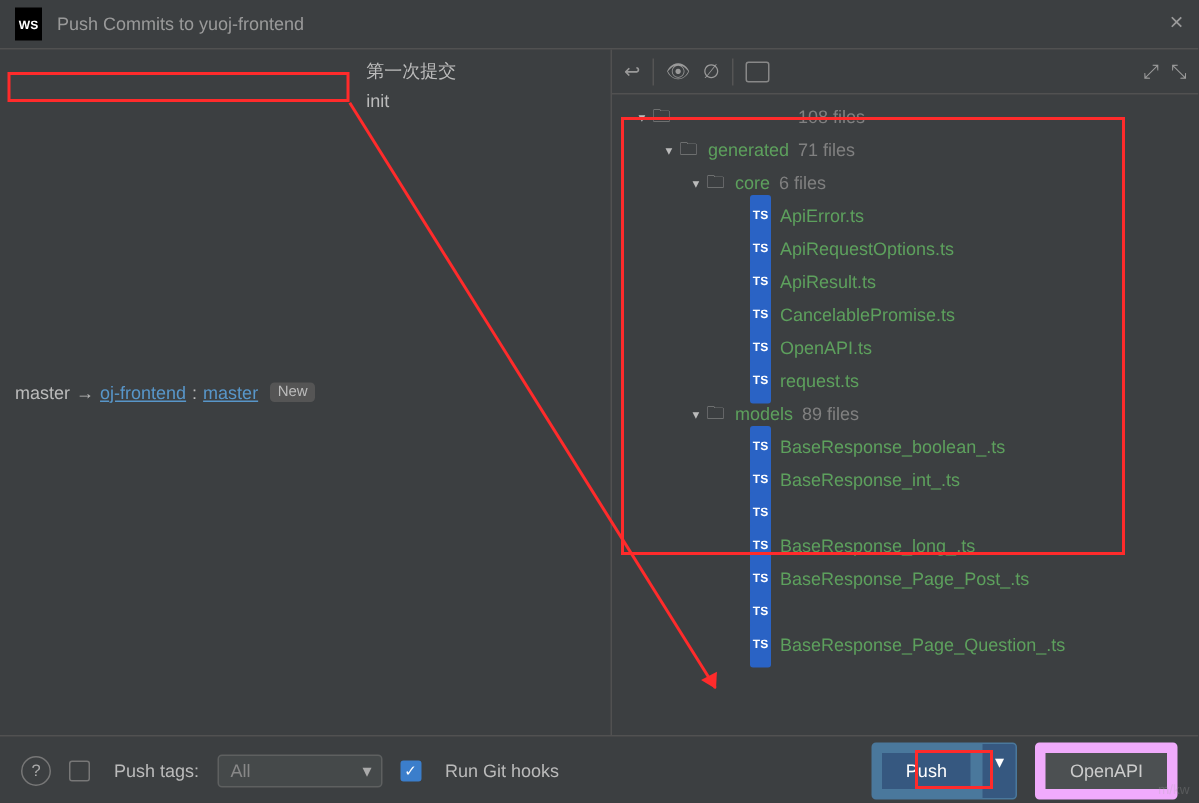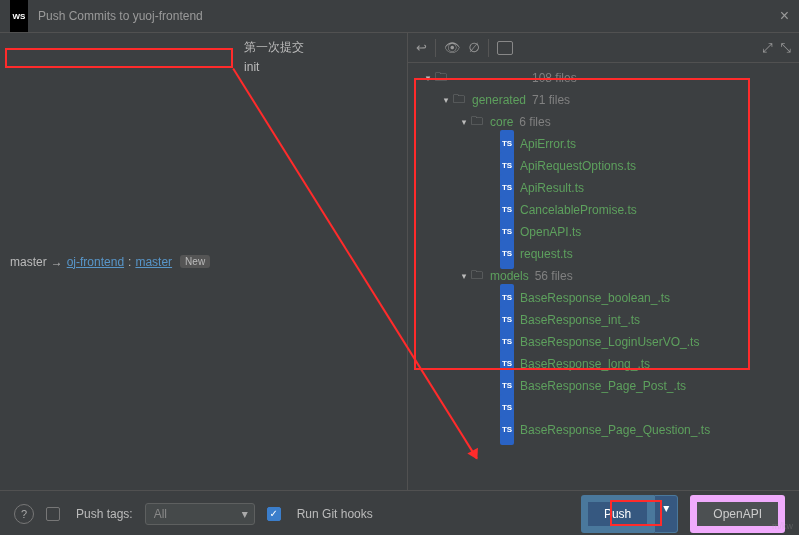--- a/index.html
+++ b/index.html
@@ -1,18 +1,18 @@
 <!DOCTYPE html>
 <html><head>
 <meta charset="utf-8">
 <style>
   * { margin: 0; padding: 0; box-sizing: border-box; font-family: -apple-system, "Segoe UI", sans-serif; }
   body { background: #3c3f41; color: #bbbbbb; font-size: 12px; width: 799px; height: 535px; overflow: hidden; position: relative; }
   .titlebar { height: 32px; display: flex; align-items: center; padding: 0 10px; background: #3c3f41; }
-  .titlebar .logo { width: 18px; height: 32px; background: #000; display: flex; align-items: center; justify-content: center; font-size: 8px; font-weight: bold; color: #fff; margin-right: 10px; }
+  .titlebar .logo { width: 18px; height: 22px; background: #000; display: flex; align-items: center; justify-content: center; font-size: 8px; font-weight: bold; color: #fff; margin-right: 10px; }
   .titlebar .title { color: #9a9a9a; font-size: 12px; flex: 1; }
   .titlebar .close { font-size: 16px; color: #9a9a9a; cursor: pointer; }
   .separator { border-top: 1px solid #515151; }
 
   .content { display: flex; height: calc(100% - 32px - 46px); }
   .left-pane { width: 408px; border-right: 1px solid #515151; display: flex; flex-direction: row; }
   .branch-bar { padding: 6px 10px; display: flex; align-items: center; gap: 4px; }
   .branch-bar .local { color: #bbbbbb; }
   .branch-bar .arrow { color: #bbbbbb; }
   .branch-bar .remote { color: #5896c9; text-decoration: underline; cursor: pointer; }
@@ -149,38 +149,37 @@
             <span class="tree-chevron"></span>
             <span class="tree-icon ts-icon">TS</span>
             <span class="tree-label">request.ts</span>
           </div>
         </div>
 
       <div class="tree-row" style="padding-left:50px">
         <span class="tree-chevron">▾</span>
         <span class="tree-icon folder-icon">🗀</span>
         <span class="tree-label">models</span>
-        <span class="tree-count">56 files</span>
+        <span class="tree-count">89 files</span>
       </div>
 
       <div id="model-files">
           <div class="tree-row" style="padding-left: 80px;">
             <span class="tree-chevron"></span>
             <span class="tree-icon ts-icon">TS</span>
             <span class="tree-label">BaseResponse_boolean_.ts</span>
           </div>
           <div class="tree-row" style="padding-left: 80px;">
             <span class="tree-chevron"></span>
             <span class="tree-icon ts-icon">TS</span>
             <span class="tree-label">BaseResponse_int_.ts</span>
           </div>
           <div class="tree-row" style="padding-left: 80px;">
             <span class="tree-chevron"></span>
             <span class="tree-icon ts-icon">TS</span>
-            <span class="tree-label">BaseResponse_LoginUserVO_.ts</span>
           </div>
           <div class="tree-row" style="padding-left: 80px;">
             <span class="tree-chevron"></span>
             <span class="tree-icon ts-icon">TS</span>
             <span class="tree-label">BaseResponse_long_.ts</span>
           </div>
           <div class="tree-row" style="padding-left: 80px;">
             <span class="tree-chevron"></span>
             <span class="tree-icon ts-icon">TS</span>
             <span class="tree-label">BaseResponse_Page_Post_.ts</span>

